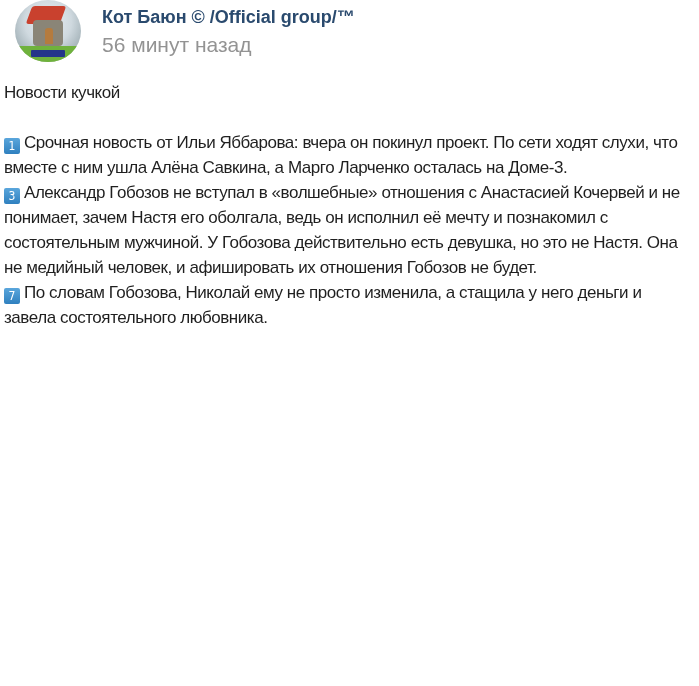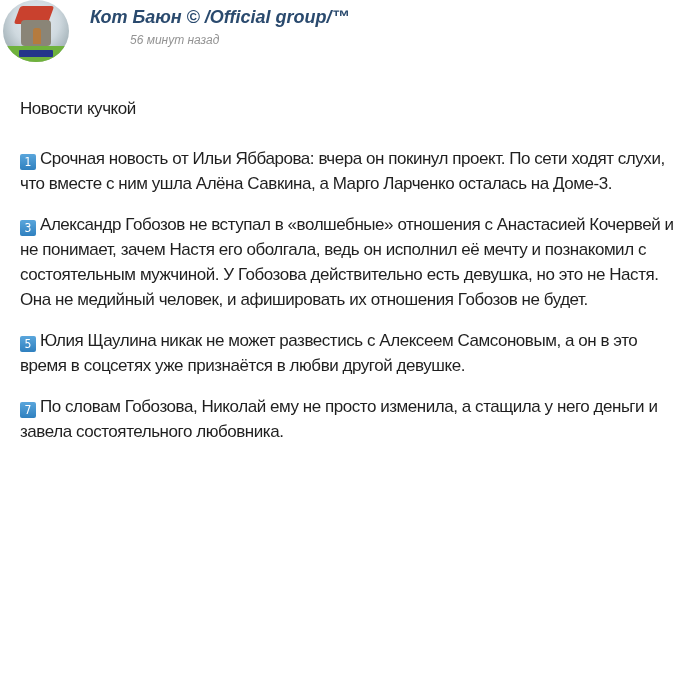--- a/index.html
+++ b/index.html
@@ -1,21 +1,21 @@
 <!DOCTYPE html>
 <html><head>
 <meta charset="utf-8">
 <style>
   html, body { margin: 0; padding: 0; background: #ffffff; }
   body {
     width: 699px; height: 686px; overflow: hidden; position: relative;
     font-family: "Liberation Sans", "DejaVu Sans", sans-serif;
     color: #1f1f1f;
   }
-  .header { position: absolute; left: 0; top: 0; width: 617px; height: 70px; font-style: italic; }
+  .header { position: absolute; left: 12px; top: 0; width: 617px; height: 70px; }
   .avatar {
     position: absolute; left: 3px; top: 0px; width: 66px; height: 62px;
     border-radius: 50%; overflow: hidden;
     background: radial-gradient(circle at 50% 35%, #e9eef2 0%, #cfd9df 45%, #a9b7bd 70%, #7fae4a 85%, #5c9a34 100%);
   }
   .avatar .roof {
     position: absolute; left: 14px; top: 6px; width: 34px; height: 18px;
     background: #c9412e; transform: skewX(-20deg); border-radius: 3px;
   }
   .avatar .wall {
@@ -33,28 +33,28 @@
   .avatar .logo {
     position: absolute; left: 16px; bottom: 5px; width: 34px; height: 7px;
     background: #24358a; border-radius: 1px;
   }
   .title {
     position: absolute; left: 90px; top: 7px;
     font-size: 18px; font-weight: bold; color: #2a4a6e; white-space: nowrap;
   }
   .subtitle {
     position: absolute; left: 90px; top: 33px;
-    font-size: 12px; color: #939393; white-space: nowrap; margin-left: 40px;
+    font-size: 21px; color: #939393; white-space: nowrap;
   }
   .content {
     position: absolute; left: 4px; top: 80px; width: 690px;
     font-size: 17px; line-height: 25px; letter-spacing: -0.45px;
     font-stretch: condensed;
   }
-  .content p { margin: 16px; }
+  .content p { margin: 0; }
   .heading { margin-bottom: 25px !important; }
   .keycap {
     display: inline-block; width: 16px; height: 16px; margin-right: 4px;
     vertical-align: -2px; border-radius: 2px;
     background: linear-gradient(#5aa6dc, #2f80bf);
     color: #ffffff; font-size: 12px; line-height: 16px; text-align: center;
     letter-spacing: 0; font-family: "DejaVu Sans", sans-serif;
   }
 </style>
 </head>
@@ -70,15 +70,14 @@
   </div>
   <div class="title">Кот Баюн © /Official group/™</div>
   <div class="subtitle">56 минут назад</div>
 </div>
 
 <div class="content">
   <p class="heading">Новости кучкой</p>
 
   <p><span class="keycap">1</span><span>Срочная новость от Ильи Яббарова: вчера он покинул проект. По сети ходят слухи, что вместе с ним ушла Алёна Савкина, а Марго Ларченко осталась на Доме-3.</span></p>
   <p><span class="keycap">3</span><span>Александр Гобозов не вступал в «волшебные» отношения с Анастасией Кочервей и не понимает, зачем Настя его оболгала, ведь он исполнил её мечту и познакомил с состоятельным мужчиной. У Гобозова действительно есть девушка, но это не Настя. Она не медийный человек, и афишировать их отношения Гобозов не будет.</span></p>
-  <p><span class="keycap">5</span><span>Юлия Щаулина никак не может развестись с Алексеем Самсоновым, а он в это время в соцсетях уже признаётся в любви другой девушке.</span></p>
   <p><span class="keycap">7</span><span>По словам Гобозова, Николай ему не просто изменила, а стащила у него деньги и завела состоятельного любовника.</span></p>
 </div>
 
 </body></html>

